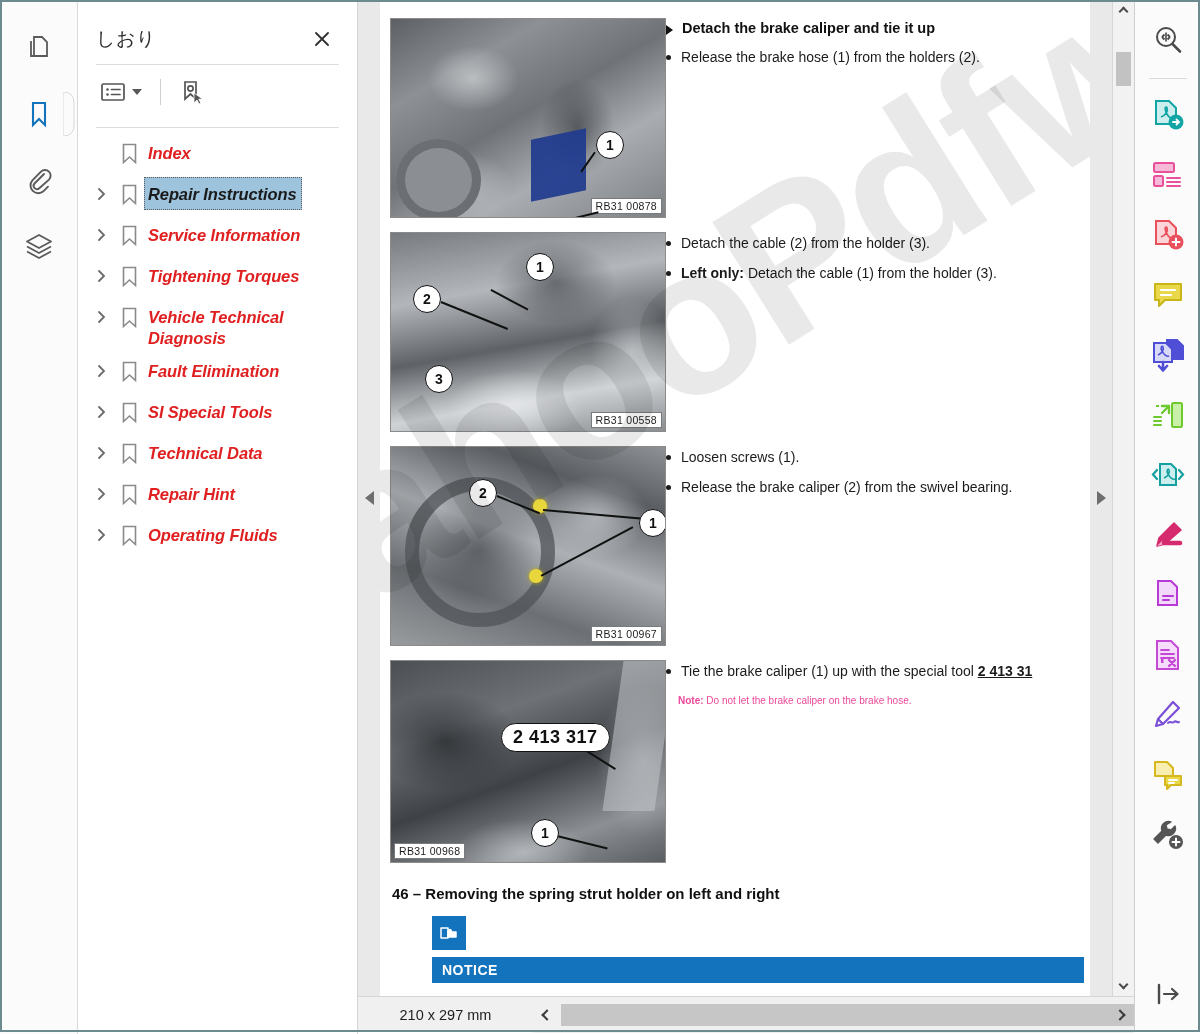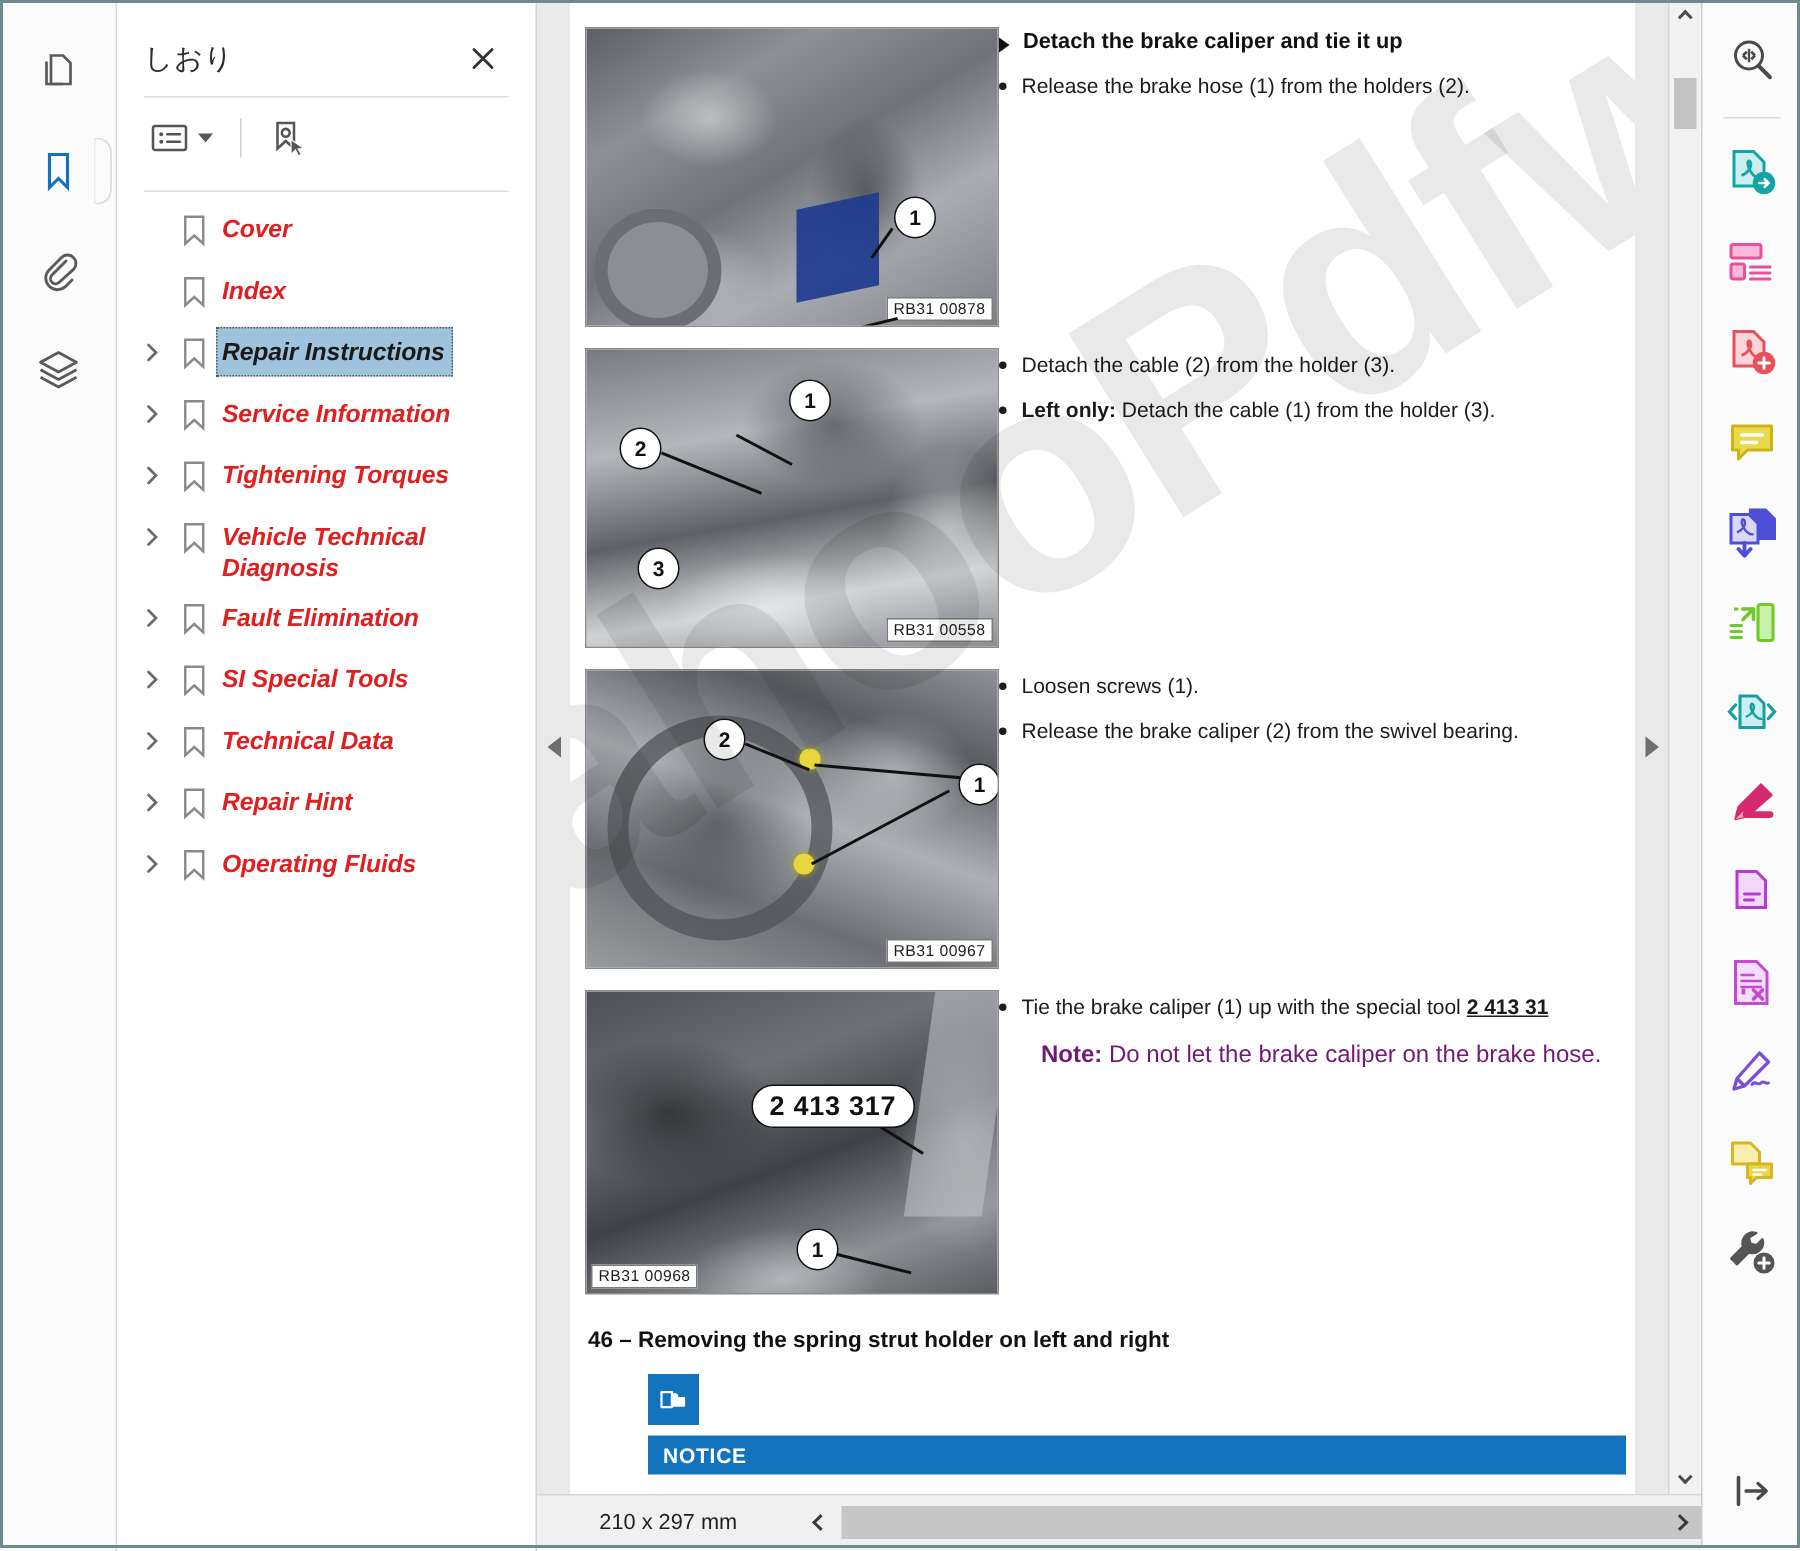--- a/index.html
+++ b/index.html
@@ -233,21 +233,21 @@
     white-space: nowrap;
   }
   .li .dot {
     width: 5px; height: 5px; border-radius: 50%;
     background: #1b1b1b;
     margin: 7px 10px 0 0; flex: 0 0 auto;
   }
   .li b { font-weight: bold; }
   .li u { font-weight: bold; }
   .note {
-    font-size: 16px; color: #701a75; margin-top: 14px; margin-left: 28px;
+    font-size: 10px; color: #ec4899; margin-top: 14px; margin-left: 12px;
     white-space: nowrap;
   }
   .note b { font-weight: bold; }
 
   .sect-title {
     font-size: 15px; font-weight: bold; color: #111;
     margin: 22px 0 0 12px;
   }
   .notice-wrap { margin: 14px 0 0 12px; position: relative; padding-left: 40px; }
   .notice-ico {
@@ -397,29 +397,20 @@
           <path d="M6 3 h11 v17 l-5.5 -5 l-5.5 5 z"></path>
           <circle cx="11.5" cy="9.5" r="2.6"></circle>
           <path d="M15 14 L15 24 L18 21 L20 25 L21.8 24 L19.8 20.2 L23.6 20 Z" fill="#555" stroke="#fff" stroke-width="0.8"></path>
         </svg>
       </div>
     </div>
     <div class="bm-sep"></div>
 
     <div class="bm-list">
 
-      <div class="bm-row">
-        <div class="bm-exp"></div>
-        <div class="bm-ico">
-          <svg width="17" height="22" viewBox="0 0 17 22" fill="none" stroke="#8a8a8a" stroke-width="1.6">
-              <path d="M2.5 1.5 h12 v18 l-6 -5.5 l-6 5.5 z"></path>
-            </svg>
-        </div>
-        <div class="bm-label">Cover</div>
-      </div>
 
       <div class="bm-row">
         <div class="bm-exp"></div>
         <div class="bm-ico">
           <svg width="17" height="22" viewBox="0 0 17 22" fill="none" stroke="#8a8a8a" stroke-width="1.6">
               <path d="M2.5 1.5 h12 v18 l-6 -5.5 l-6 5.5 z"></path>
             </svg>
         </div>
         <div class="bm-label">Index</div>
       </div>

